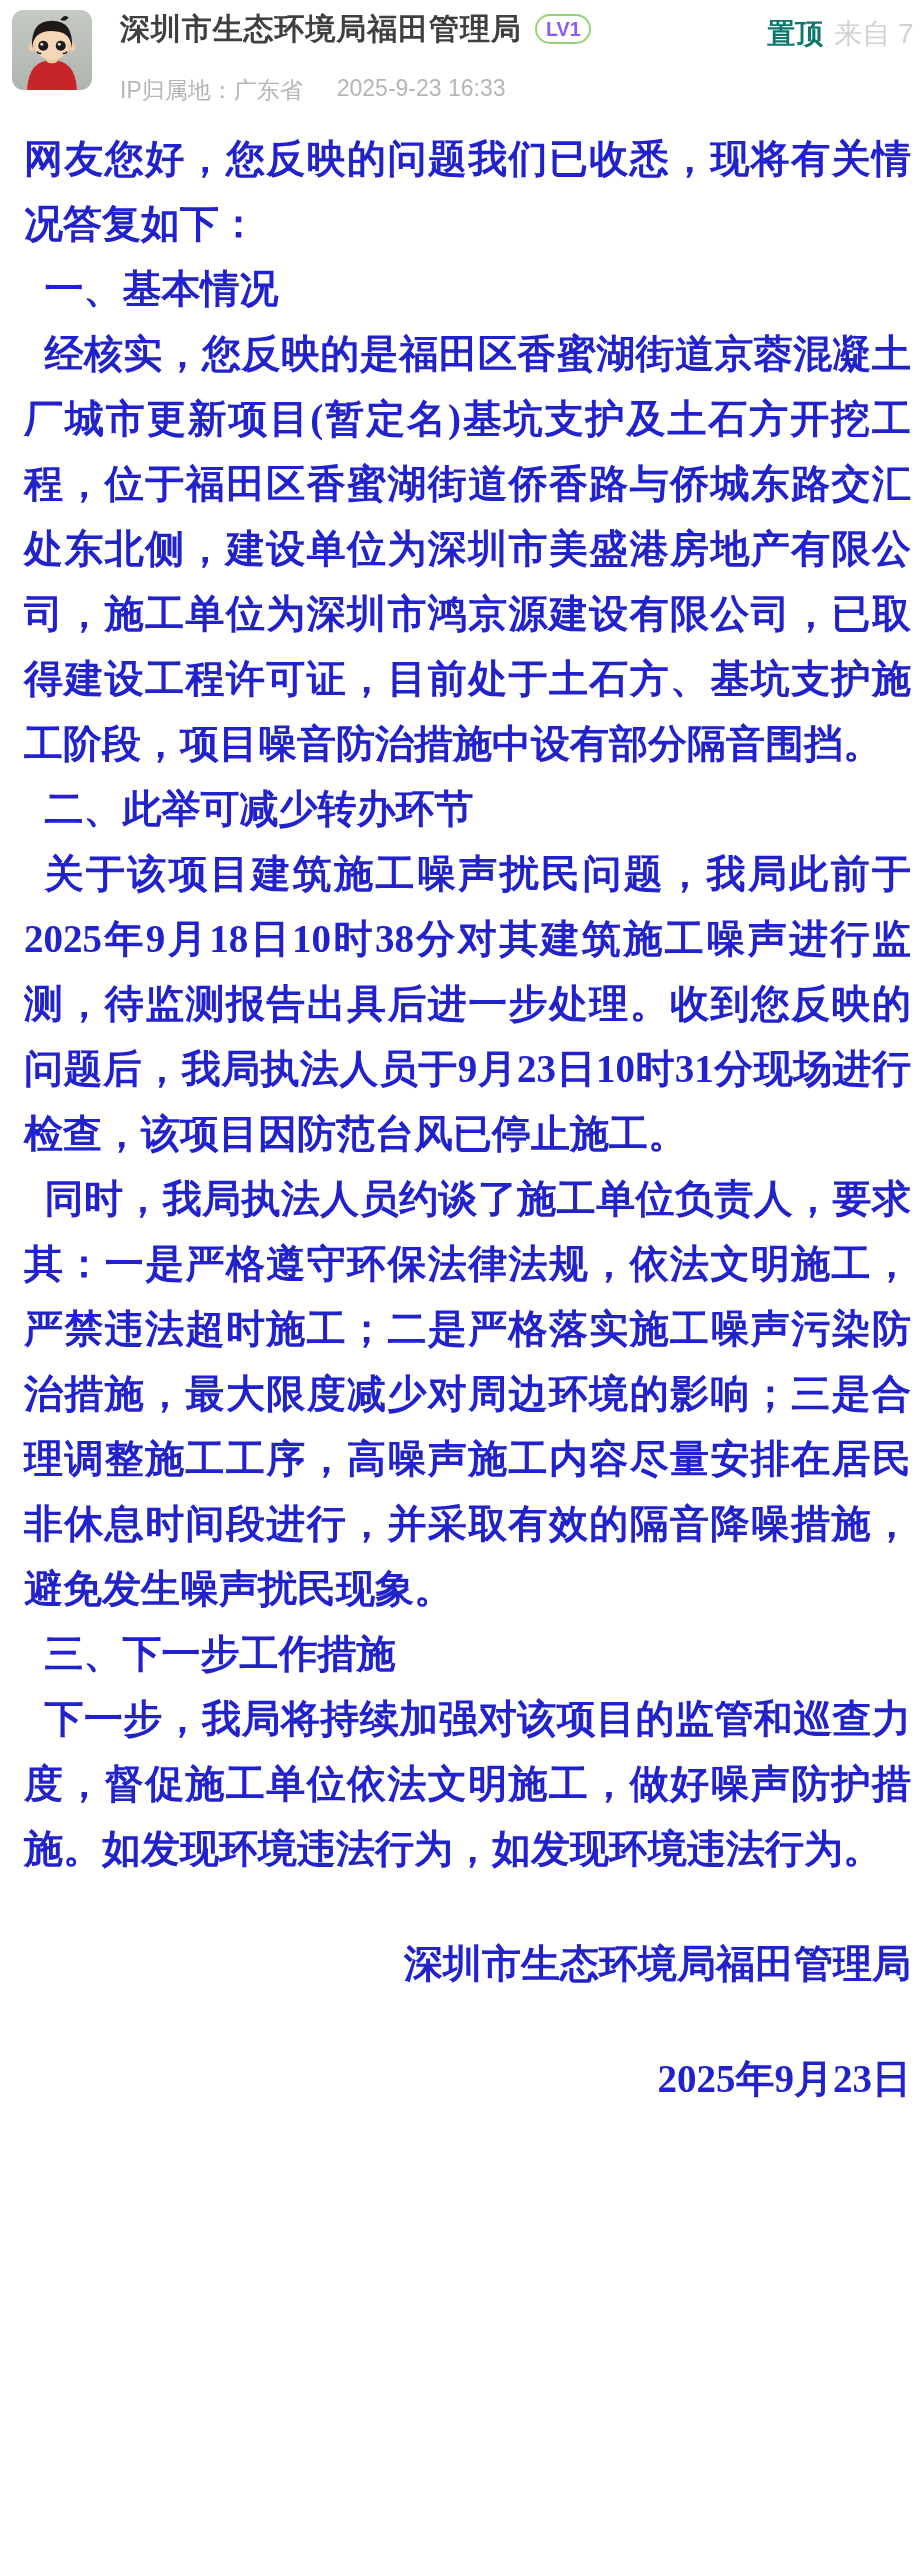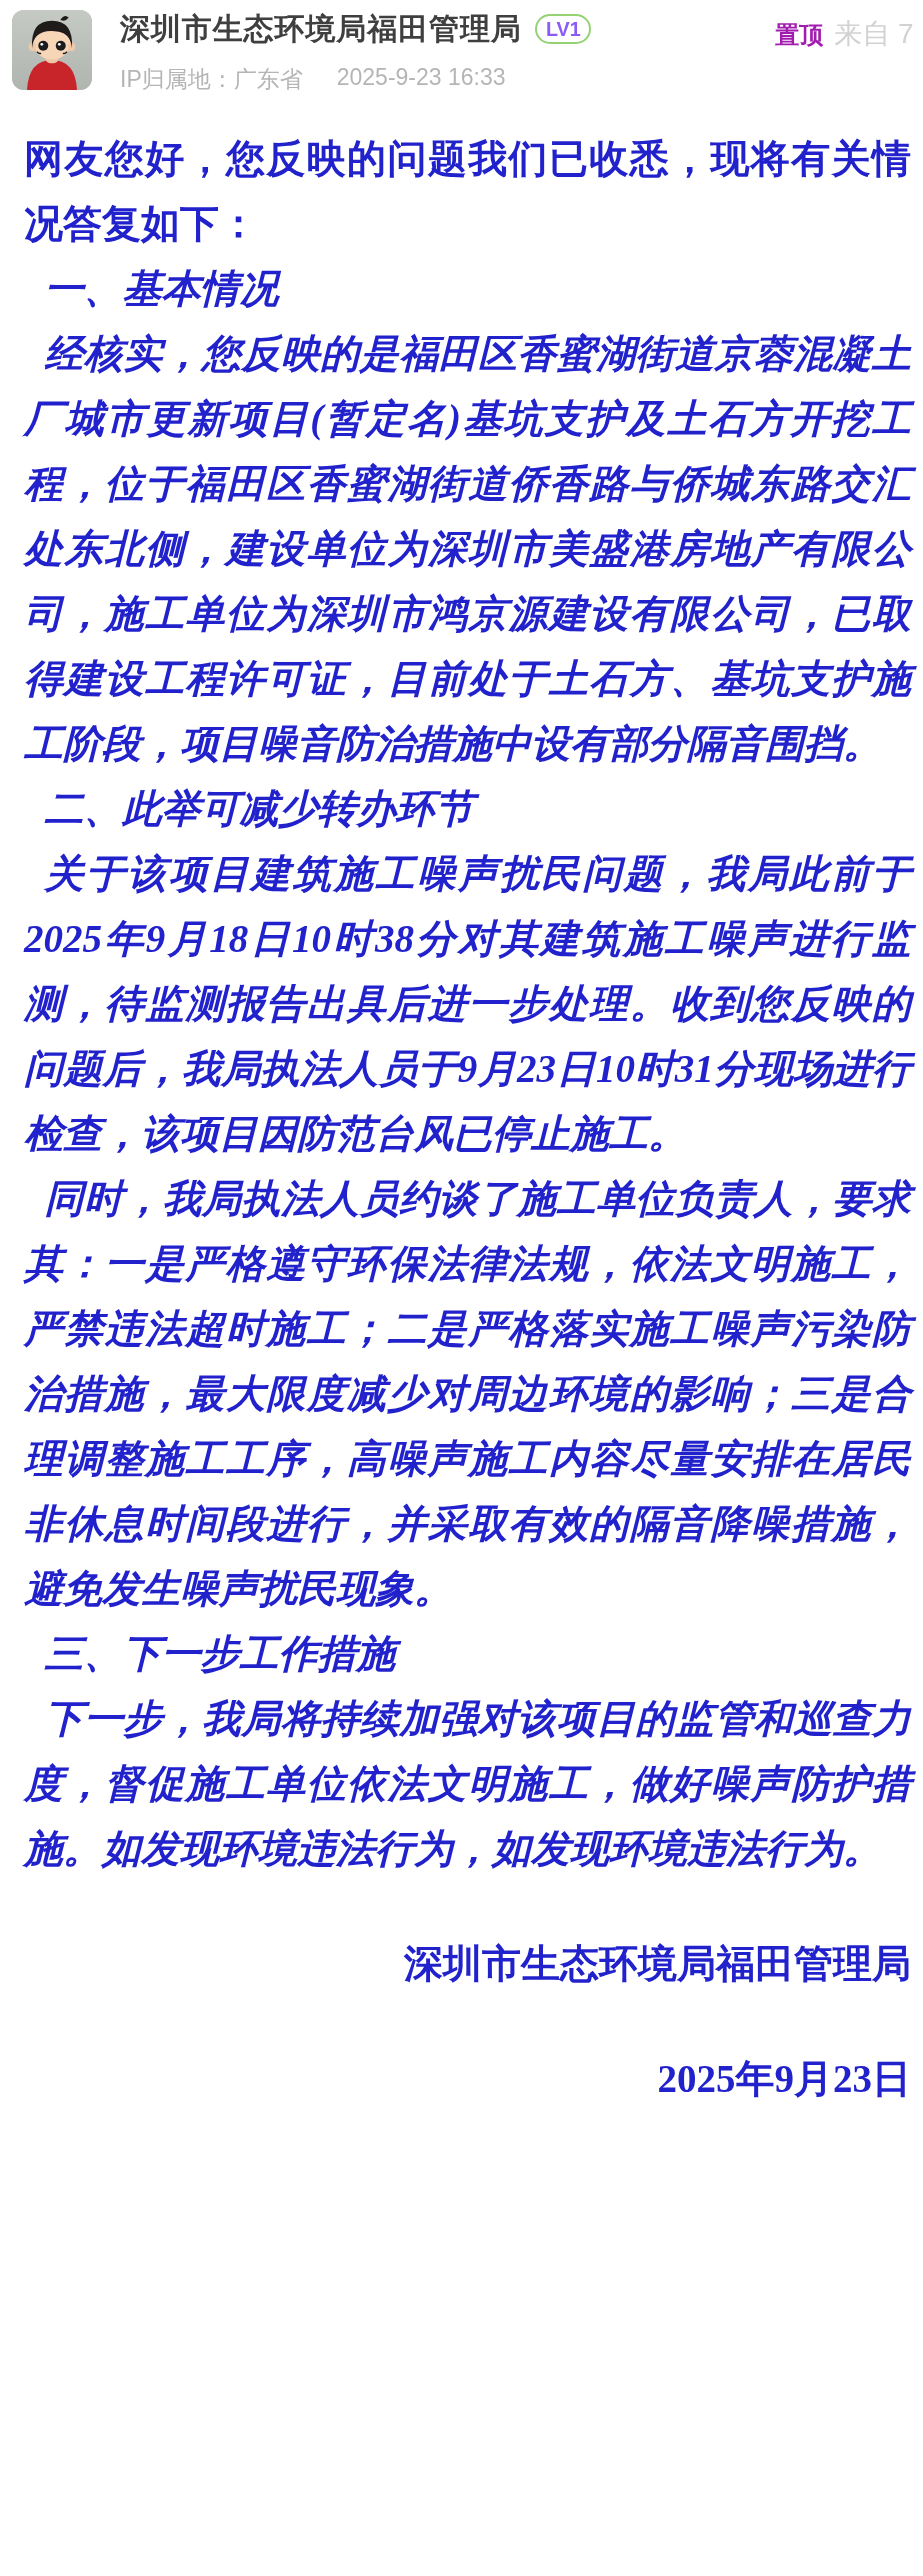--- a/index.html
+++ b/index.html
@@ -14,36 +14,36 @@
   }
   .avatar svg { display:block; width:100%; height:100%; }
   .name-block { position:absolute; left:120px; top:8.6px; white-space:nowrap; }
   .name-row { display:flex; align-items:center; gap:13.7px; }
   .username { font-size:30px; font-weight:bold; color:#3f3f3f; letter-spacing:0.9px; cursor:pointer; }
   .lv-badge {
     font-size:19.7px; font-weight:bold; color:#8b5cf6;
     border:2.6px solid #94d273; border-radius:16.3px;
     padding:0.9px 8.6px 1.7px 8.6px; line-height:24px;
   }
-  .meta-row { margin-top:14px; font-size:23px; color:#b5b5b5; display:flex; gap:34px; }
+  .meta-row { margin-top:25px; font-size:23px; color:#b5b5b5; display:flex; gap:34px; }
   .header-right { position:absolute; top:15.4px; right:10.3px; display:flex; gap:11px; align-items:baseline; white-space:nowrap; }
-  .pinned { color:#a21caf; font-size:24px; font-weight:bold;font-family:Liberation Serif, serif; }
+  .pinned { color:#0f766e; font-size:28px; font-weight:bold;font-family:Liberation Serif, serif; }
   .source { color:#d2d2d2; font-size:28px; }
 
   
   .content {
     padding:22px 13px 0 24px;
     font-family:"Liberation Serif", "DejaVu Serif", serif;
     font-weight:bold;
     font-size:39px;
     line-height:65px;
     color:#2222cd;
     text-align:justify;
   }
-  .content p.ind { text-indent:20.5px;font-style:italic; }
+  .content p.ind { text-indent:20.5px; }
   .content p.sig  { text-align:right; margin-top:50px; text-indent:0; }
   .content p.date-line { text-align:right; margin-top:50px; text-indent:0; }
 </style>
 </head>
 <body>
 
 <div class="header">
 
   <div class="avatar">
     <svg viewBox="0 0 96 96">

